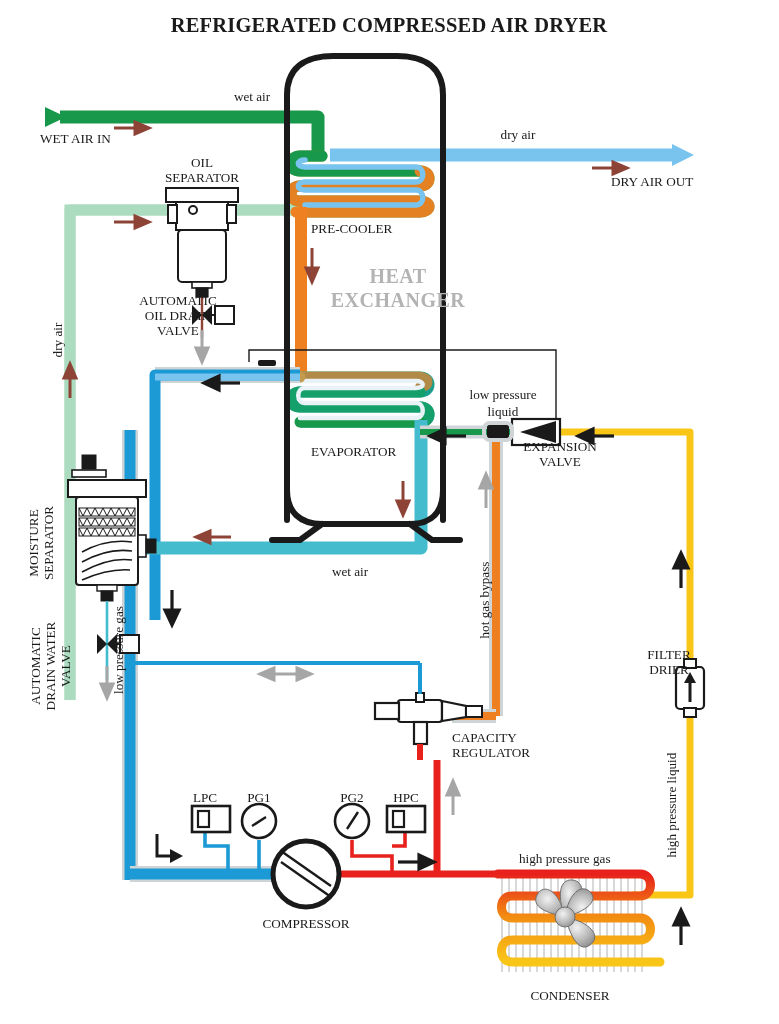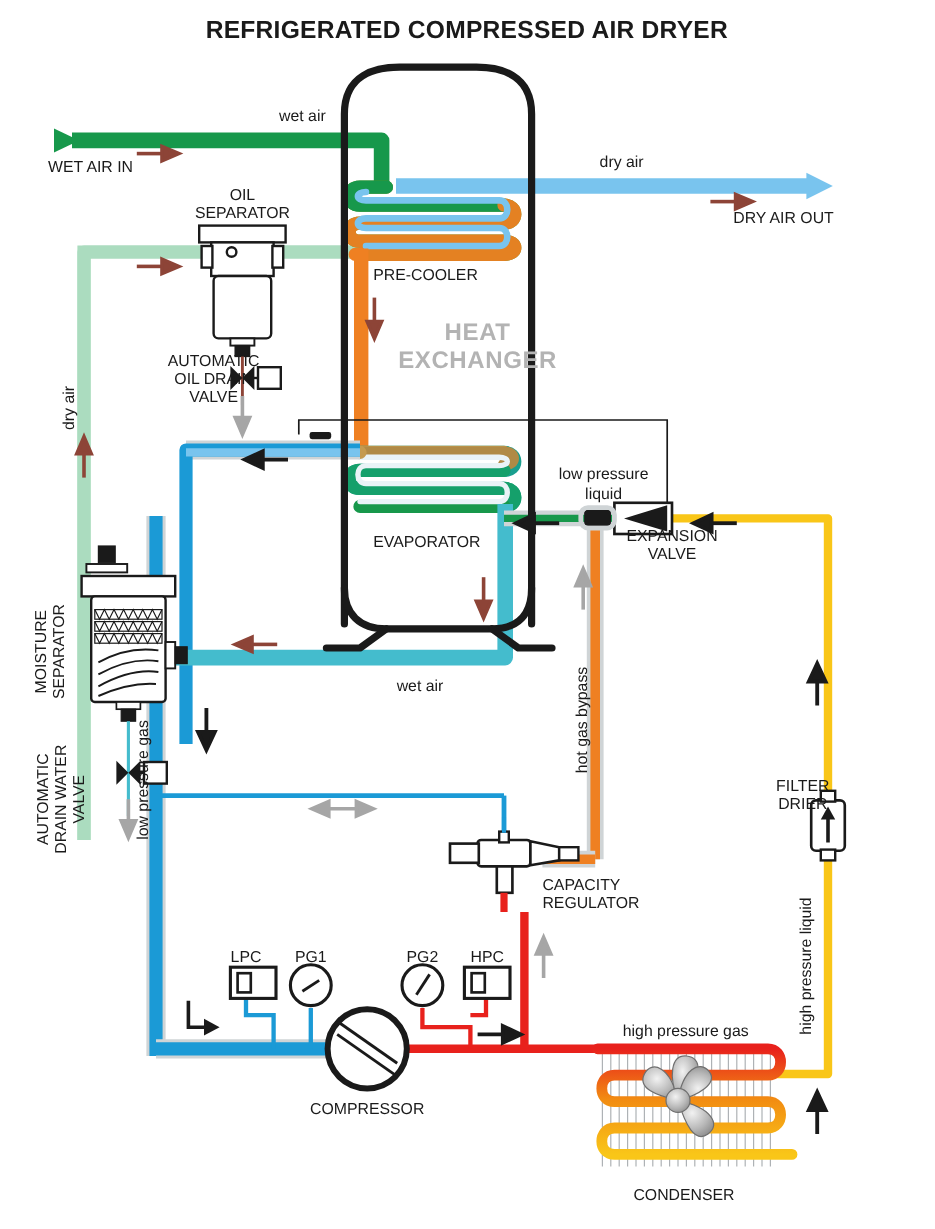--- a/index.html
+++ b/index.html
@@ -1,18 +1,18 @@
 <!DOCTYPE html>
 <html><head>
 <meta charset="utf-8">
 <style>
   html,body{margin:0;padding:0;background:#ffffff;}
   body{width:779px;height:1024px;overflow:hidden;
        font-family:"Liberation Sans","DejaVu Sans",sans-serif;color:#1a1a1a;}
-  #stage{position:relative;width:746px;height:1024px;}
+  #stage{position:relative;width:746px;height:1024px;font-family:Liberation Serif, serif;}
   svg.layer{position:absolute;left:0;top:0;width:779px;height:1024px;}
   .ttl{font-weight:bold;font-size:20.5px;letter-spacing:.2px;}
   .lbl{font-size:13.2px;}
   .he{font-weight:bold;font-size:20px;fill:#b3b3b3;letter-spacing:.5px;}
   text{fill:#1a1a1a;}
 </style>
 </head>
 <body>
 
 <div id="stage">

